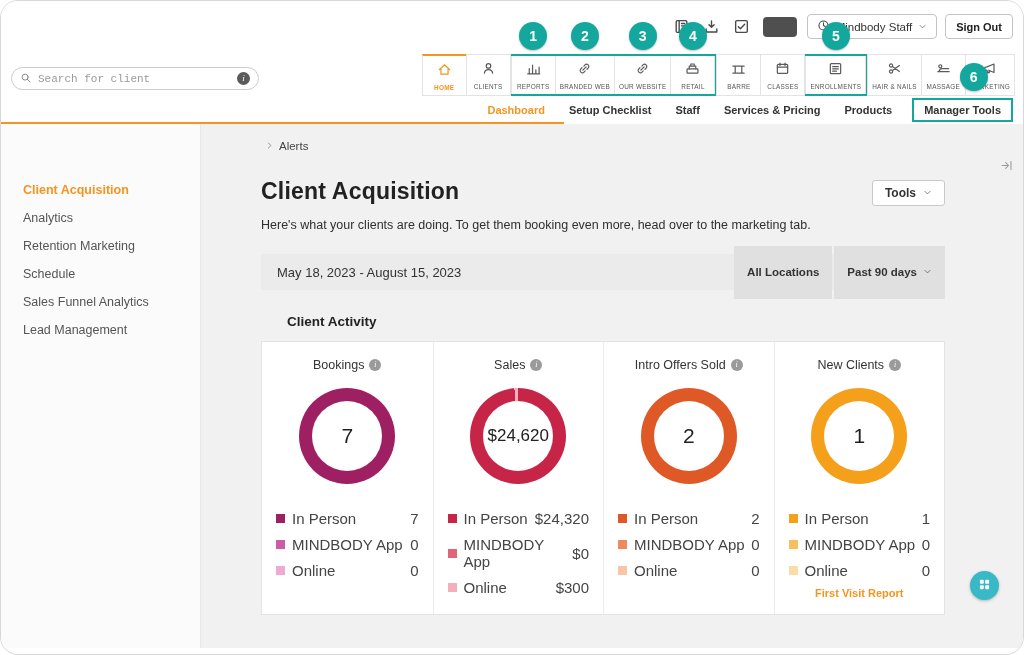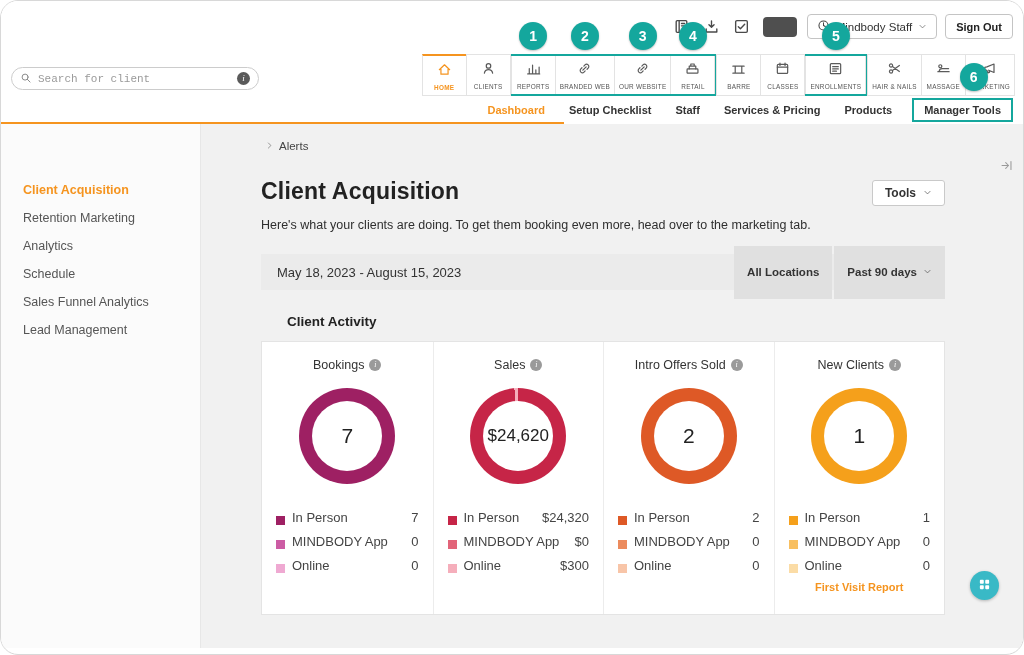--- a/index.html
+++ b/index.html
@@ -60,21 +60,21 @@
   .section-title{margin-top:24px;margin-left:26px;font-size:13.5px;font-weight:bold;color:#222}
   .cards{margin-top:12px;background:#fff;border:1px solid #e4e4e4;display:grid;grid-template-columns:repeat(4,1fr)}
   .card{height:272px;padding:16px 14px 12px;display:flex;flex-direction:column;align-items:center;border-left:1px solid #ececec}
   .card:first-child{border-left:none}
   .card-title{font-size:12.5px;color:#333;display:flex;align-items:center;gap:5px}
   .mini-info{width:12px;height:12px;border-radius:50%;background:#9a9a9a;color:#fff;font-size:8px;line-height:12px;text-align:center;font-style:italic;font-family:"Liberation Serif",serif;cursor:pointer}
   .donut{position:relative;width:96px;height:96px;border-radius:50%;margin-top:16px}
   .donut-hole{position:absolute;inset:13px;background:#fff;border-radius:50%;display:flex;align-items:center;justify-content:center}
   .donut-value{font-size:21px;color:#222}
   .legend{margin-top:26px;width:100%;display:flex;flex-direction:column;gap:9px}
-  .lrow{display:flex;align-items:flex-end;font-size:13px;color:#444}
+  .lrow{display:flex;align-items:center;font-size:15px;color:#444}
   .sw{width:9px;height:9px;margin-right:7px;flex:0 0 auto}
   .lval{margin-left:auto}
   .fvr{margin-top:8px;font-size:11px;font-weight:bold;color:#F5941F;cursor:pointer}
 
   .fab{position:absolute;right:24px;bottom:54px;width:29px;height:29px;border-radius:50%;background:#39B9C6;display:flex;align-items:center;justify-content:center;box-shadow:0 1px 3px rgba(0,0,0,.25);cursor:pointer;z-index:50}
 </style>
 </head>
 <body>
 
 <div class="frame">
@@ -221,22 +221,22 @@
         <div class="subtab">Products</div>
         <div class="subtab highlight">Manager Tools</div>
       </div>
     <div class="accent-line"></div>
   </div>
 
   <div class="body">
 
     <div class="sidebar" id="sidebar">
         <div class="side-item active">Client Acquisition</div>
+        <div class="side-item">Analytics</div>
         <div class="side-item">Retention Marketing</div>
-        <div class="side-item">Analytics</div>
         <div class="side-item">Schedule</div>
         <div class="side-item">Sales Funnel Analytics</div>
         <div class="side-item">Lead Management</div>
       </div>
 
     <div class="main">
       <div class="crumbs">
         <span><svg viewBox="0 0 16 16" width="9" height="9" fill="none" stroke="#777" stroke-width="1.3" stroke-linecap="round" stroke-linejoin="round">
               <path d="M6 3.5 10.5 8 6 12.5"></path>
             </svg></span>

